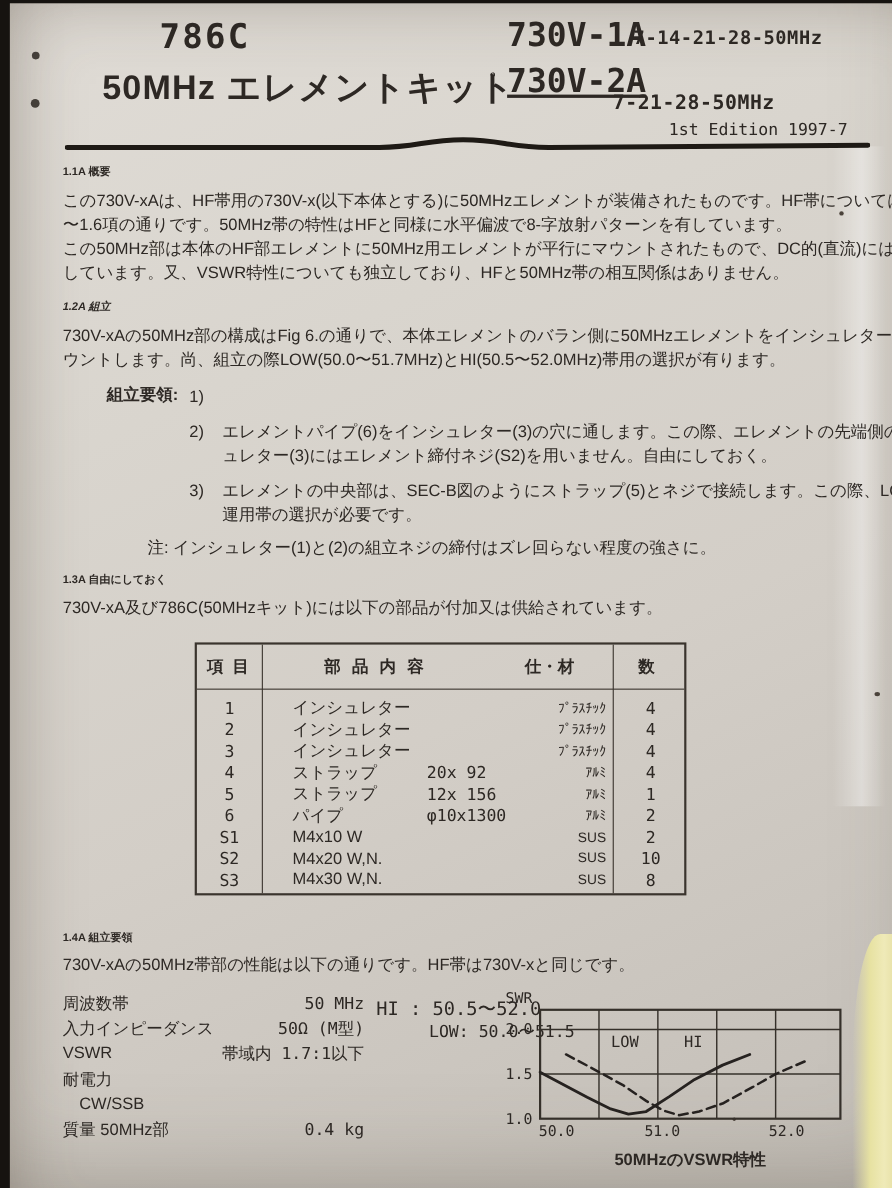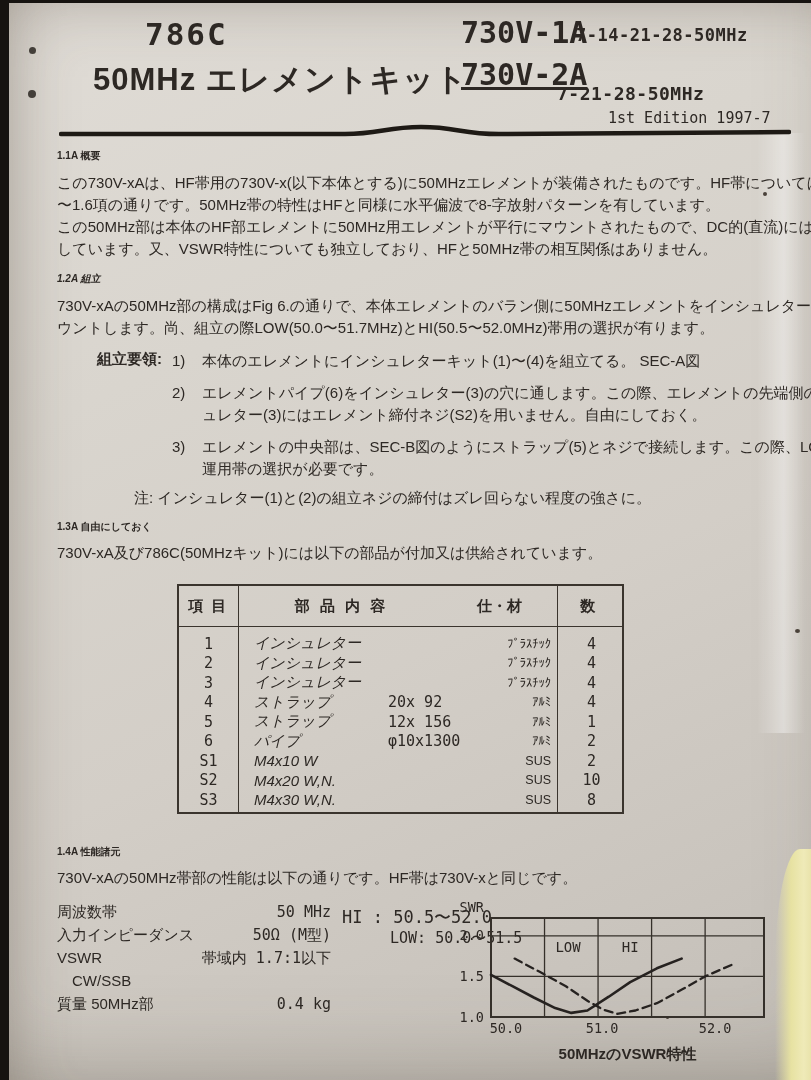--- a/index.html
+++ b/index.html
@@ -73,21 +73,21 @@
   .vline1 { left:59px; } .vline2 { left:378px; }
   .pt-head { position:absolute; left:0; right:0; top:0; height:41px;
     border-bottom:1.5px solid #3a342d; display:flex; align-items:center; font-weight:bold; }
   .ph-item { width:59px; text-align:center; letter-spacing:2px; }
   .ph-name { width:210px; text-align:center; letter-spacing:3px; }
   .ph-mat  { width:109px; text-align:center; }
   .ph-qty  { width:69px; text-align:center; }
   .pt-body { position:absolute; left:0; right:0; top:48px; }
   .prow { display:flex; height:19.5px; align-items:center; }
   .pr-item { width:59px; text-align:center; flex:none; }
-  .pr-name { width:150px; padding-left:16px; flex:none; white-space:nowrap;font-style:italic; }
+  .pr-name { width:150px; padding-left:28px; flex:none; white-space:nowrap; }
   .pr-size { width:100px; flex:none; white-space:nowrap; }
   .pr-mat  { width:69px;  text-align:right; padding-right:6px; flex:none; font-size:12.5px; }
   .pr-qty  { width:69px;  text-align:center; flex:none; }
 
   .s14-h { left:48px; top:842px; }
   .s14-b { left:48px; top:864px; }
 
   
   .specs { left:48px; top:900px; width:274px; }
   .spec-row { position:relative; height:23px; font-size:15px; }
@@ -139,23 +139,20 @@
 
   <div class="abs sec-h s12-h">1.2A 組立</div>
   <div class="abs s12-b" id="s12-lines">
       <div class="line">730V-xAの50MHz部の構成はFig 6.の通りで、本体エレメントのバラン側に50MHzエレメントをインシュレターキットでマ</div>
       <div class="line">ウントします。尚、組立の際LOW(50.0〜51.7MHz)とHI(50.5〜52.0MHz)帯用の選択が有ります。</div>
     </div>
   <div class="abs steps-label">組立要領:</div>
   <div class="abs steps" id="steps">
       <div class="step">
         <div class="step-num">1)</div>
-        <div>
-          <div class="line">本体のエレメントにインシュレターキット(1)〜(4)を組立てる。 SEC-A図</div>
-        </div>
       </div>
       <div class="step">
         <div class="step-num">2)</div>
         <div>
           <div class="line">エレメントパイプ(6)をインシュレター(3)の穴に通します。この際、エレメントの先端側のインシ</div>
           <div class="line">ュレター(3)にはエレメント締付ネジ(S2)を用いません。自由にしておく。</div>
         </div>
       </div>
       <div class="step">
         <div class="step-num">3)</div>
@@ -239,35 +236,38 @@
         <div class="prow">
           <div class="pr-item mono">S3</div>
           <div class="pr-name">M4x30 W,N.</div>
           <div class="pr-size mono"></div>
           <div class="pr-mat">SUS</div>
           <div class="pr-qty mono">8</div>
         </div>
       </div>
   </div>
 
-  <div class="abs sec-h s14-h">1.4A 性能諸元</div>
+  <div class="abs sec-h s14-h">1.4A 組立要領</div>
   <div class="abs line s14-b">730V-xAの50MHz帯部の性能は以下の通りです。HF帯は730V-xと同じです。</div>
 
   <div class="abs specs" id="specs">
       <div class="spec-row">
         <div class="sp-label">周波数帯</div>
         <div class="sp-value">50 MHz</div>
       </div>
       <div class="spec-row">
         <div class="sp-label">入力インピーダンス</div>
         <div class="sp-value">50Ω (M型)</div>
       </div>
       <div class="spec-row">
         <div class="sp-label">VSWR</div>
         <div class="sp-value">帯域内 1.7:1以下</div>
+      </div>
+      <div class="spec-row">
+        <div class="sp-label">耐電力</div>
       </div>
       <div class="spec-row">
         <div class="sp-label indent">CW/SSB</div>
       </div>
       <div class="spec-row">
         <div class="sp-label">質量 50MHz部</div>
         <div class="sp-value">0.4 kg</div>
       </div>
     </div>
   <div class="abs band-hi mono">HI : 50.5〜52.0</div>

